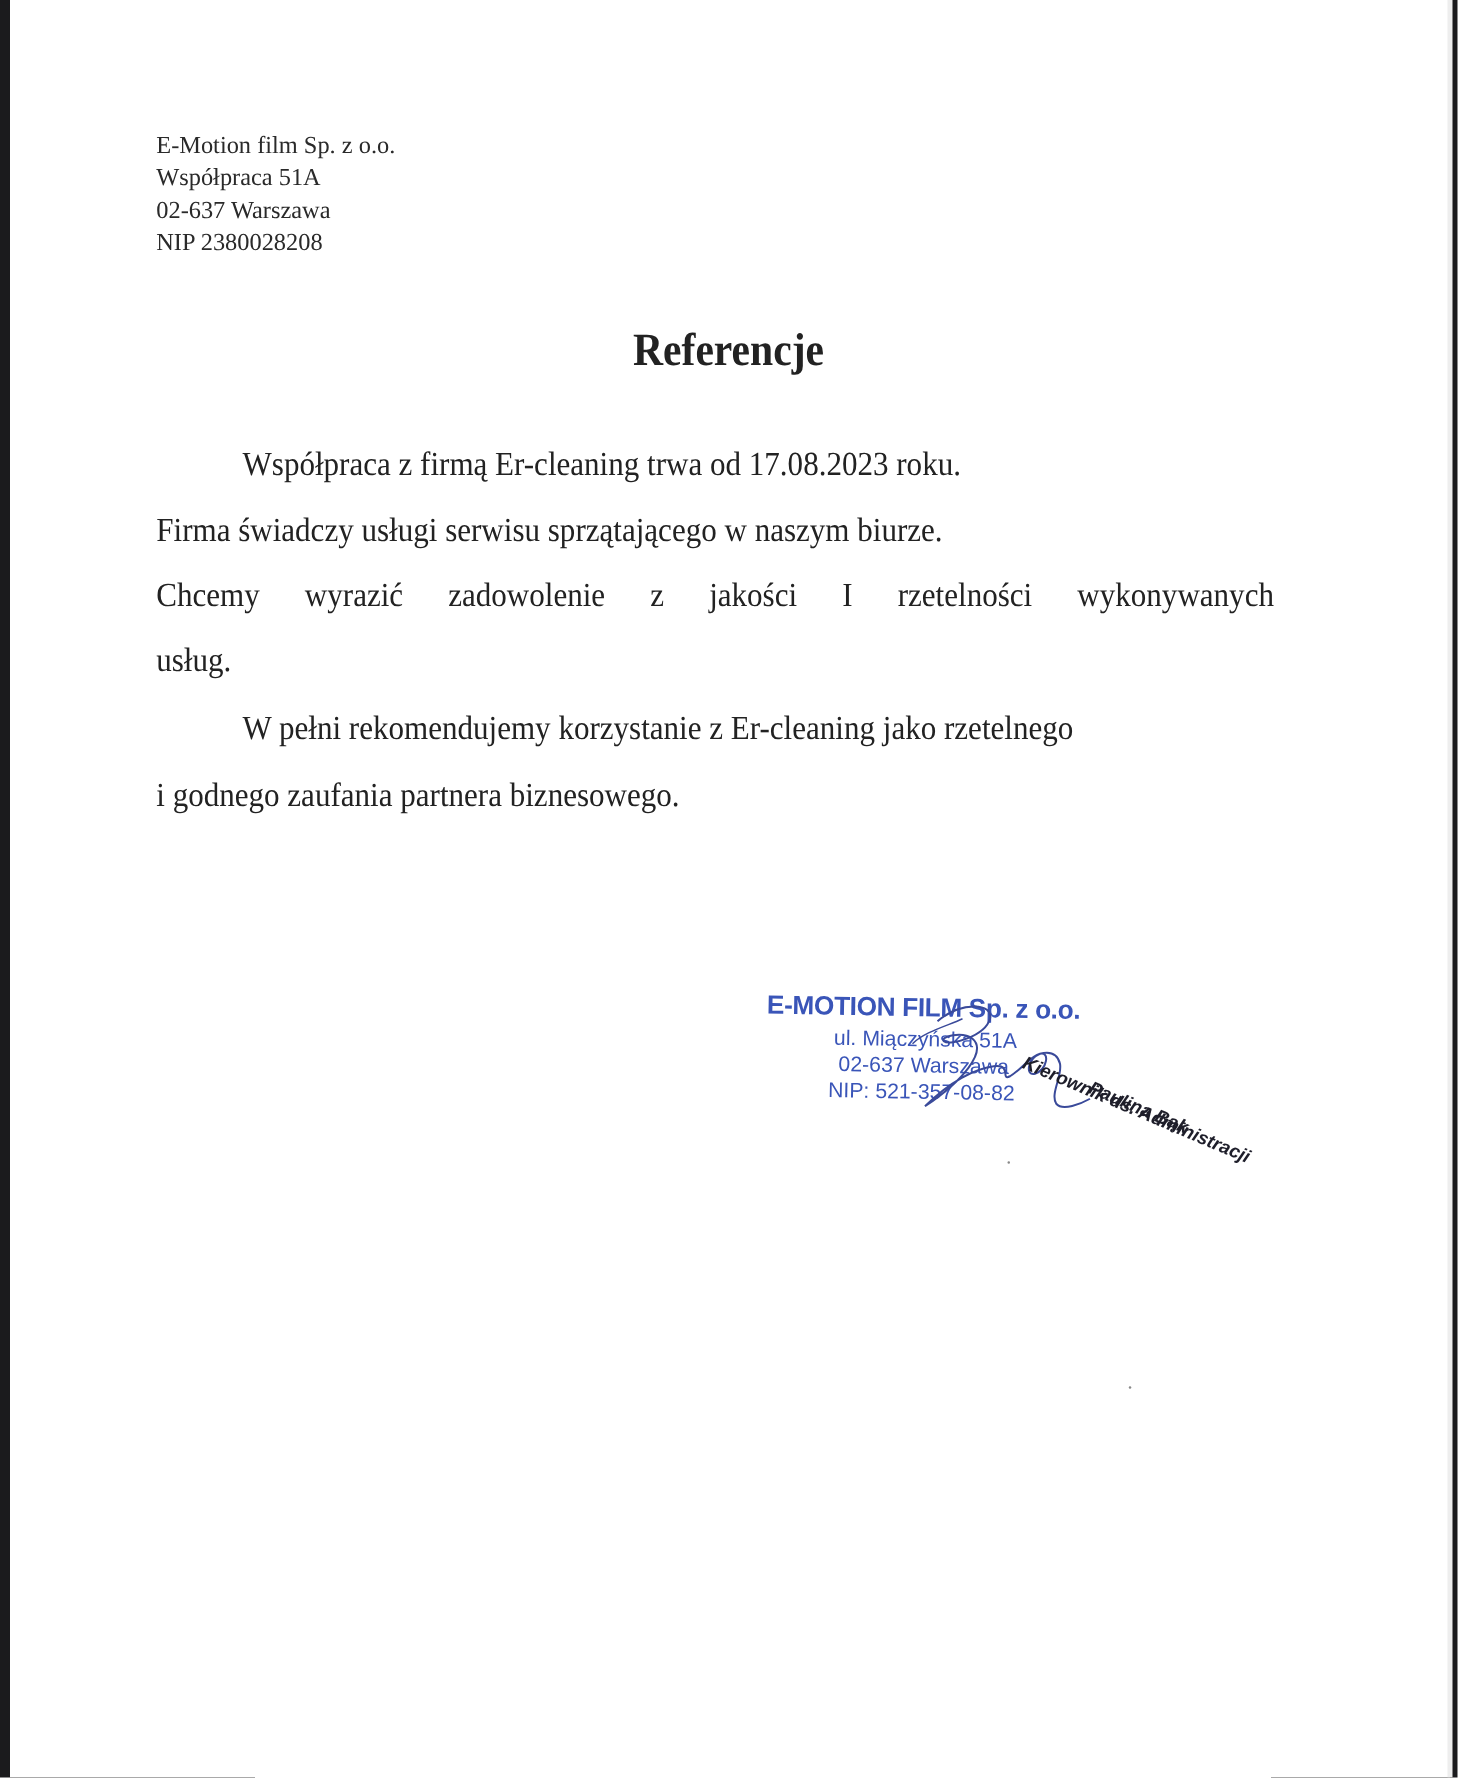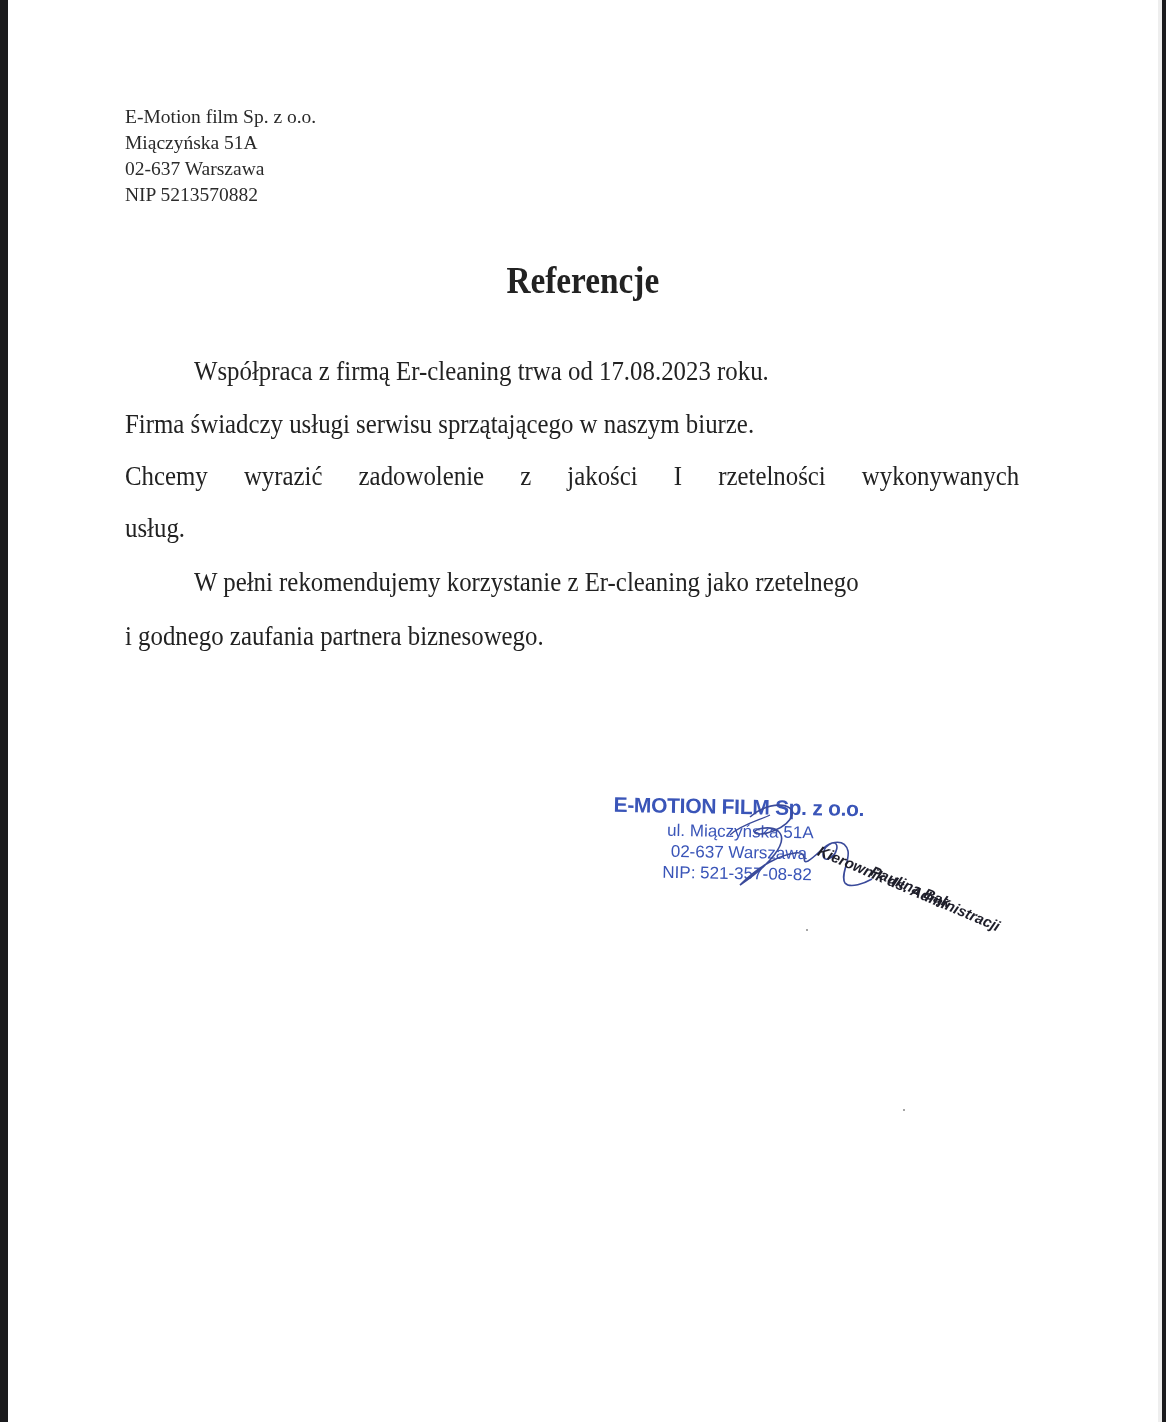--- a/index.html
+++ b/index.html
@@ -64,23 +64,23 @@
 </style>
 </head>
 <body>
 
 <div class="page">
   <div class="edge-right"></div>
 </div>
 
 <div class="sender">
   <div>E-Motion film Sp. z o.o.</div>
-  <div>Miączyńska 51A</div>
+  <div>Współpraca 51A</div>
   <div>02-637 Warszawa</div>
-  <div>NIP 5213570882</div>
+  <div>NIP 2380028208</div>
 </div>
 
 <div class="title">Referencje</div>
 
 <div class="body-text p1">Współpraca z firmą Er-cleaning trwa od 17.08.2023 roku.</div>
 <div class="body-text p2">Firma świadczy usługi serwisu sprzątającego w naszym biurze.</div>
 <div class="body-text p3">
   <span>Chcemy</span>
   <span>wyrazić</span>
   <span>zadowolenie</span>

